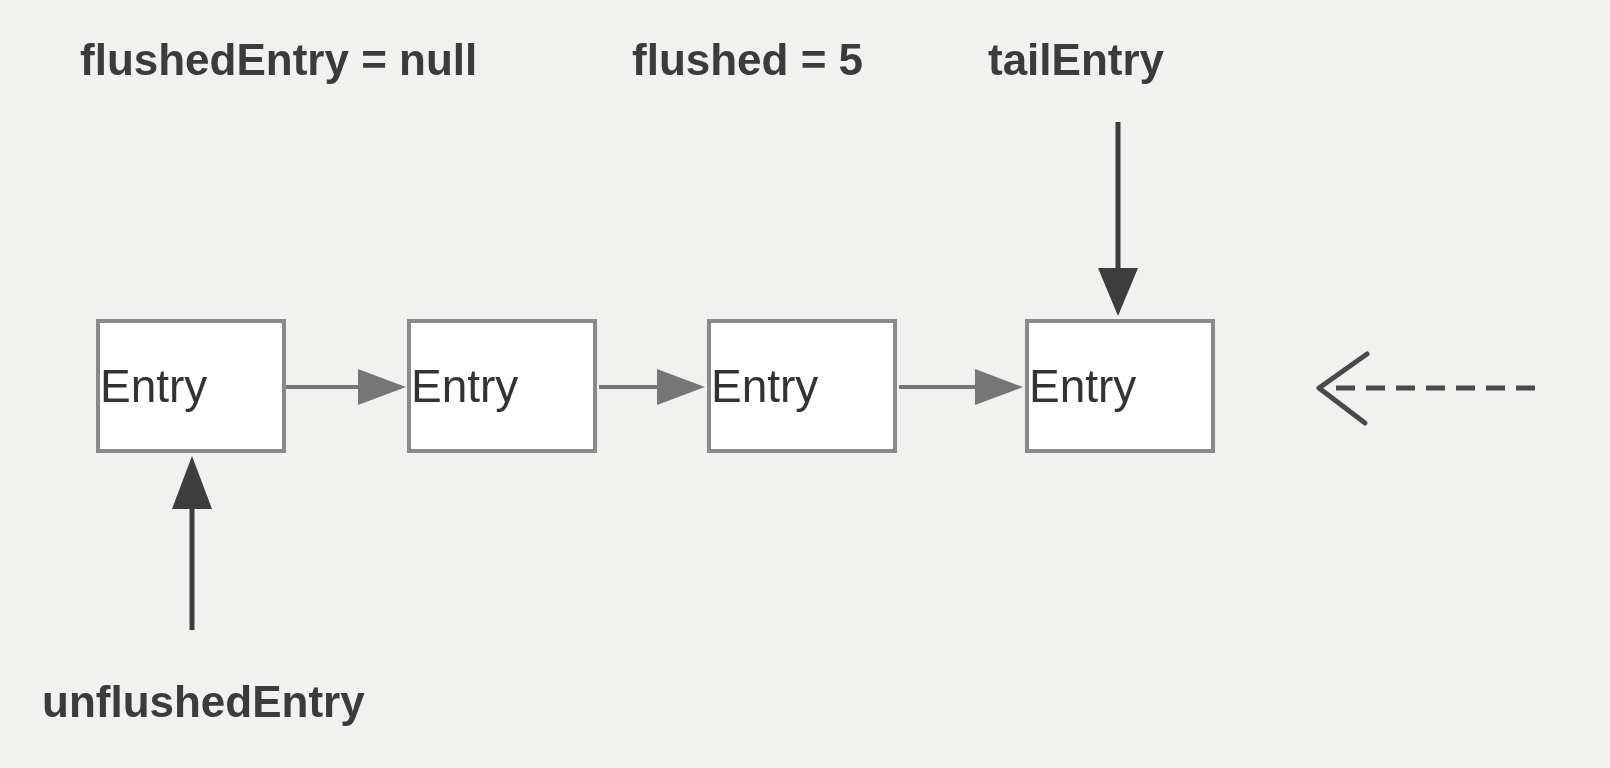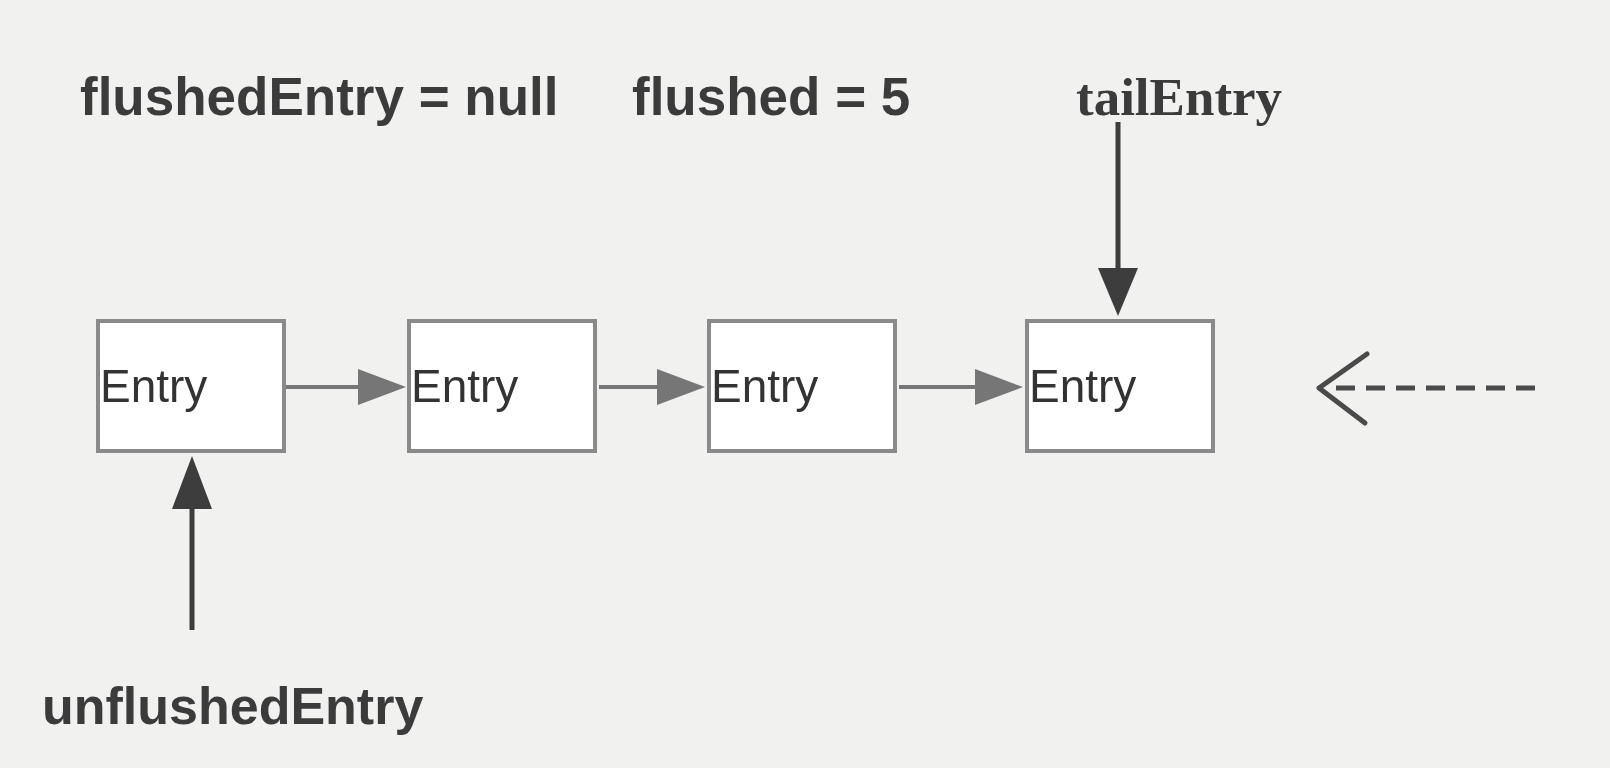--- a/index.html
+++ b/index.html
@@ -10,40 +10,39 @@
     position: relative;
     width: 1610px;
     height: 768px;
     background: #f1f1f0;
     font-family: "Liberation Sans", sans-serif;
     overflow: hidden;
   }
   .top-label {
     position: absolute;
     top: 36px;
-    font-size: 53px;
+    font-size: 44px;
     font-weight: 600;
     color: #3b3b3b;
     white-space: nowrap;
     line-height: 1.1;
-    margin-top: 32px;
   }
   .bottom-label {
     position: absolute;
     top: 678px;
     left: 42px;
-    font-size: 52px;
+    font-size: 44px;
     font-weight: 600;
     color: #3b3b3b;
     white-space: nowrap;
     line-height: 1.1;
   }
   .label-flushed-entry { left: 80px; }
   .label-flushed       { left: 632px; }
-  .label-tail-entry    { left: 1076px; font-family: Liberation Serif, serif; }
+  .label-tail-entry    { left: 988px; }
   .label-write         { left: 1392px; }
 
   .node {
     position: absolute;
     top: 319px;
     width: 182px;
     height: 126px;
     background: #ffffff;
     border: 4px solid #8a8a8a;
     display: flex;

